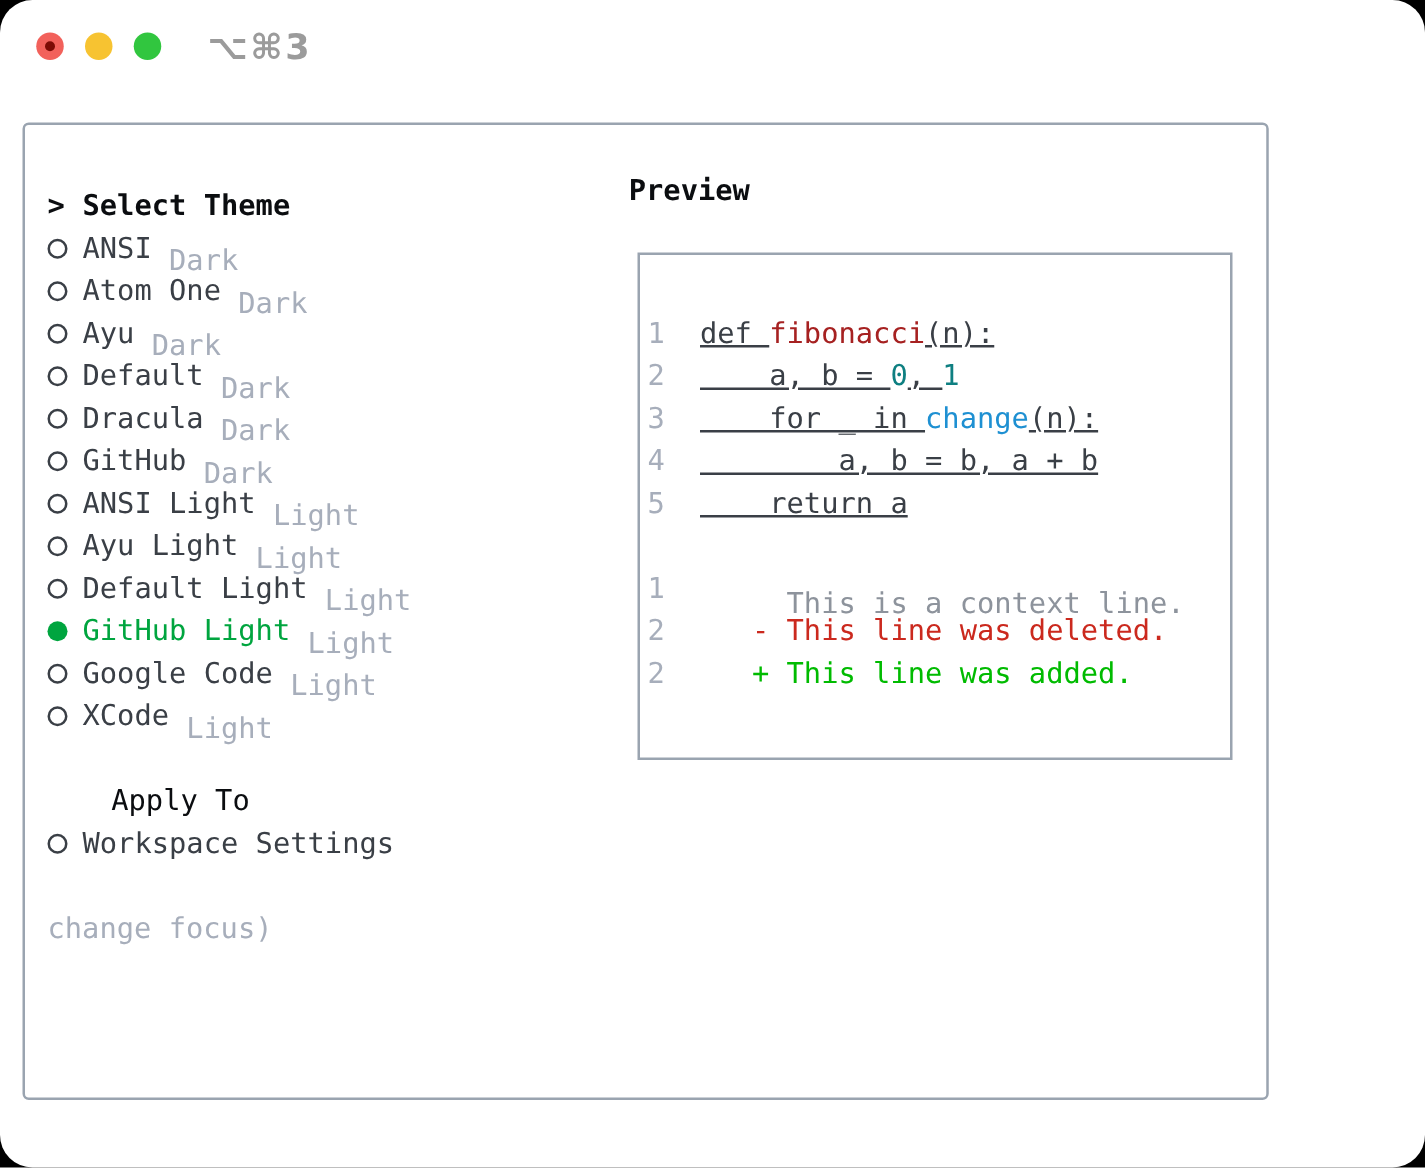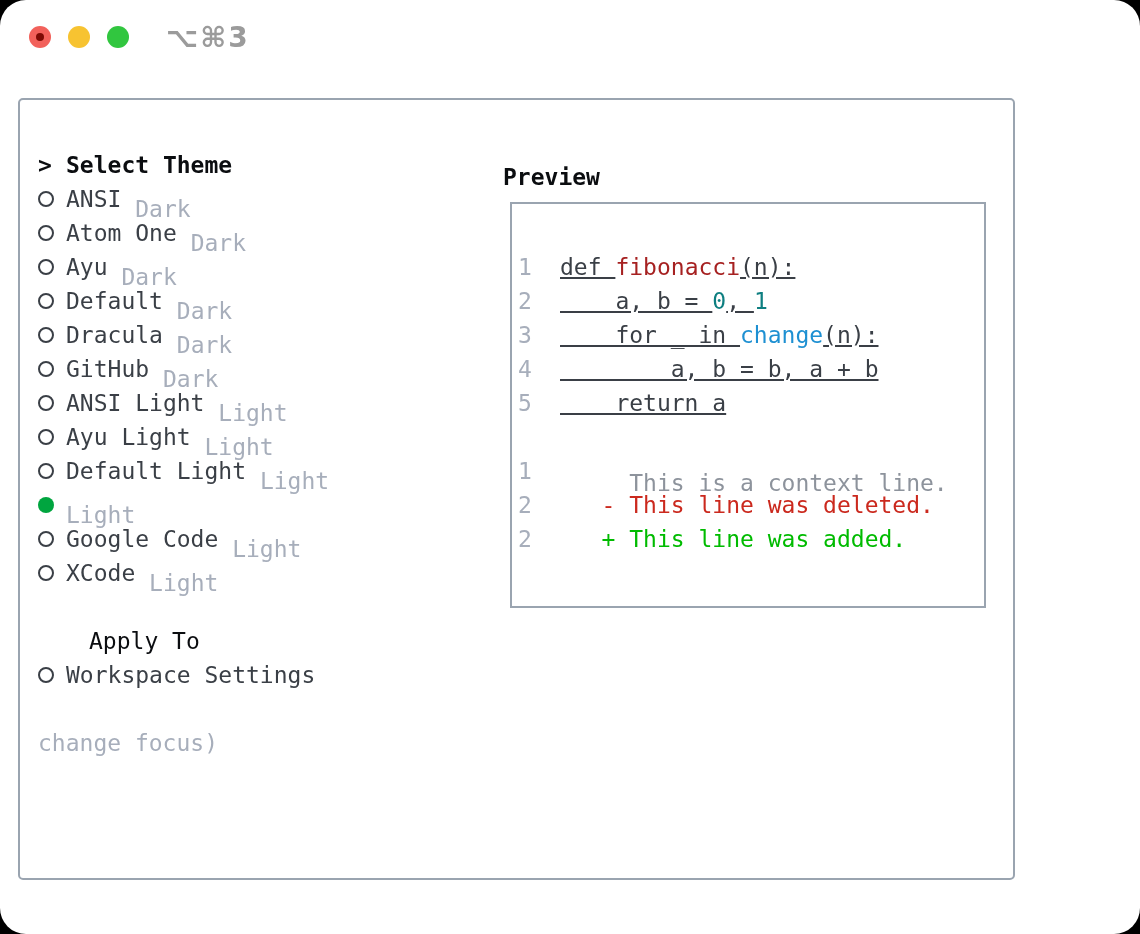--- a/index.html
+++ b/index.html
@@ -37,21 +37,21 @@
   .ring{width:12px;height:12px;border:2px solid var(--text-dark);border-radius:50%;}
   .fill{width:16px;height:16px;border-radius:50%;background:var(--accent-green);}
   .chev{font-weight:bold;color:var(--text-black);}
   .hdr{font-weight:bold;color:var(--text-black);}
   .sub{color:var(--text-black);margin-left:23px;}
   .sel{color:var(--accent-green);}
   .variant{color:var(--muted);margin-top:20px;}
   .hint{color:var(--muted);}
   .left-col{position:absolute;left:18px;top:48px;width:460px;}
   
-  .preview-label{position:absolute;left:483px;top:60px;}
+  .preview-label{position:absolute;left:483px;top:36px;}
   .preview-box{
     position:absolute;left:490px;top:102px;width:476px;height:406px;
     border:2px solid var(--border);background:#fff;
     padding:46px 0 0 6px;box-sizing:border-box;
   }
   .pline{height:34px;display:flex;align-items:center;font-size:23px;white-space:pre;}
   .lnum{flex:0 0 42px;width:42px;color:var(--muted);}
   .seg-code{color:var(--text-dark);text-decoration:underline;}
   .seg-func{color:var(--function-red);}
   .seg-builtin{color:var(--builtin-blue);}
@@ -84,21 +84,21 @@
       <div id="theme-list">
           <div class="row"><span class="marker"><span class="ring"></span></span><span class="">ANSI </span><span class="variant">Dark</span></div>
           <div class="row"><span class="marker"><span class="ring"></span></span><span class="">Atom One </span><span class="variant">Dark</span></div>
           <div class="row"><span class="marker"><span class="ring"></span></span><span class="">Ayu </span><span class="variant">Dark</span></div>
           <div class="row"><span class="marker"><span class="ring"></span></span><span class="">Default </span><span class="variant">Dark</span></div>
           <div class="row"><span class="marker"><span class="ring"></span></span><span class="">Dracula </span><span class="variant">Dark</span></div>
           <div class="row"><span class="marker"><span class="ring"></span></span><span class="">GitHub </span><span class="variant">Dark</span></div>
           <div class="row"><span class="marker"><span class="ring"></span></span><span class="">ANSI Light </span><span class="variant">Light</span></div>
           <div class="row"><span class="marker"><span class="ring"></span></span><span class="">Ayu Light </span><span class="variant">Light</span></div>
           <div class="row"><span class="marker"><span class="ring"></span></span><span class="">Default Light </span><span class="variant">Light</span></div>
-          <div class="row"><span class="marker"><span class="fill"></span></span><span class="variant">Light</span></div>
+          <div class="row"><span class="marker"><span class="fill"></span></span><span class="sel">GitHub Light </span><span class="variant">Light</span></div>
           <div class="row"><span class="marker"><span class="ring"></span></span><span class="">Google Code </span><span class="variant">Light</span></div>
           <div class="row"><span class="marker"><span class="ring"></span></span><span class="">XCode </span><span class="variant">Light</span></div>
         </div>
       <div class="row"></div>
       <div class="row">
         <span class="marker"></span>
         <span class="sub">Apply To</span>
       </div>
       <div id="apply-list">
           <div class="row"><span class="marker"><span class="ring"></span></span><span class="">Workspace Settings</span></div>

